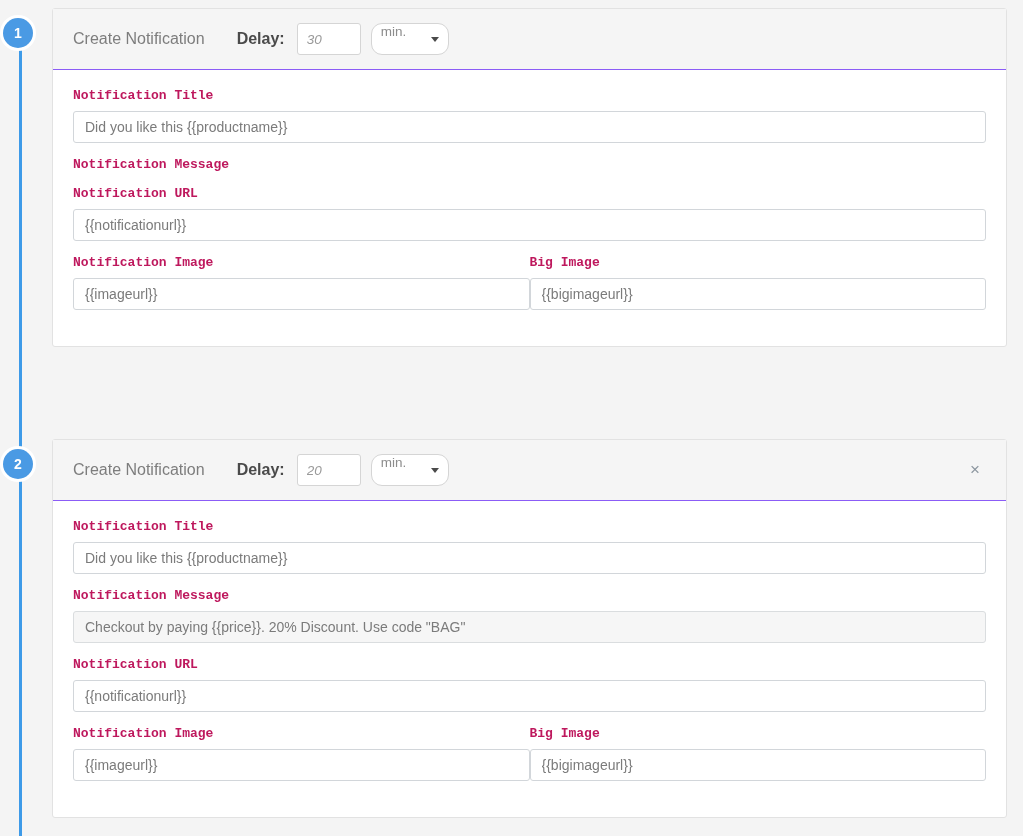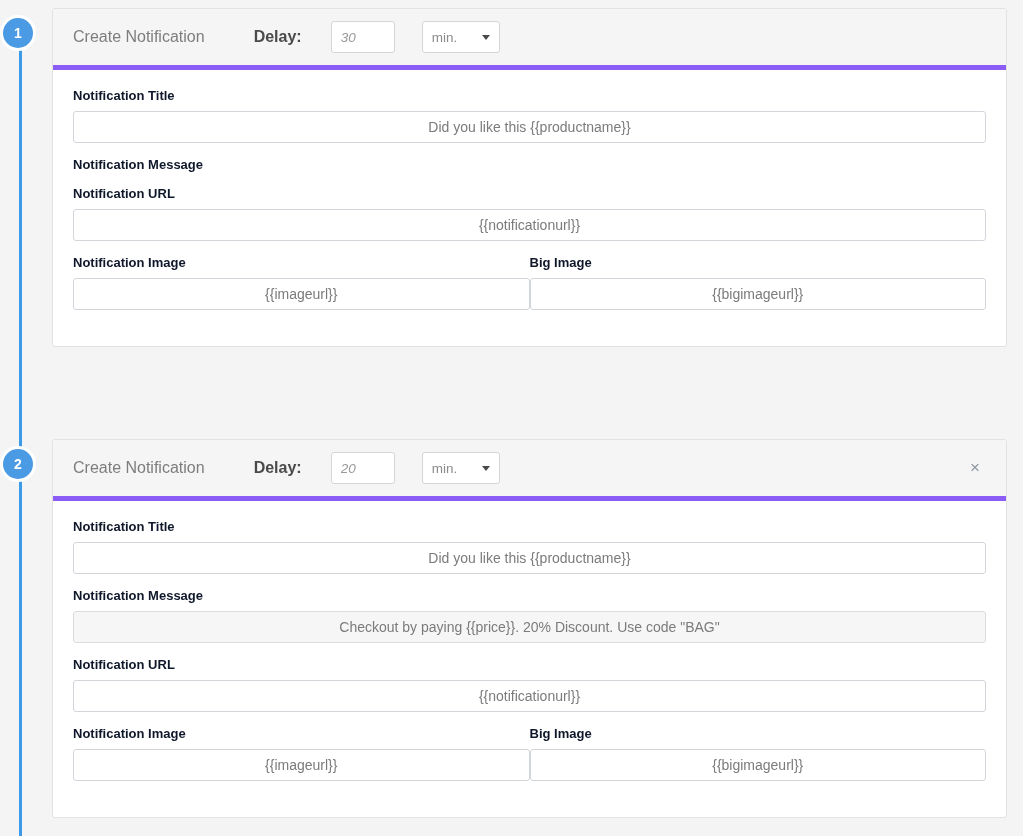--- a/index.html
+++ b/index.html
@@ -52,27 +52,26 @@
     left: 52px;
     width: 955px;
     background: #ffffff;
     border: 1px solid #e2e2e2;
     border-radius: 3px;
     box-sizing: border-box;
   }
   .card-header {
     height: 61px;
     background: #f5f5f5;
-    border-bottom: 5px solid #8b5cf6;
+    border-bottom: 1px solid #8b5cf6;
     display: flex;
     align-items: center;
     padding: 0 20px;
     box-sizing: border-box;
     position: relative;
-    gap: 17px;
   }
   .card-title {
     font-size: 16px;
     color: #7d7d7d;
     margin-right: 32px;
     white-space: nowrap;
   }
   .delay-label {
     font-size: 16px;
     font-weight: bold;
@@ -93,25 +92,25 @@
     box-sizing: border-box;
     outline: none;
     font-style: italic;
   }
   .delay-select {
     position: relative;
     margin-left: 10px;
     width: 78px;
     height: 32px;
     border: 1px solid #d5d5d5;
-    border-radius: 3px;
+    border-radius: 11px;
     background: #ffffff;
     box-sizing: border-box;
     display: flex;
-    align-items: center;
+    align-items: flex-start;
     padding: 0 9px;
   }
   .delay-select .sel-val {
     font-size: 13.5px;
     color: #8c8c8c;
   }
   .caret {
     position: absolute;
     right: 9px;
     top: 50%;
@@ -140,37 +139,37 @@
   .card-body {
     padding: 18px 20px 22px 20px;
   }
   .field {
     margin-bottom: 14px;
   }
   .field:last-child { margin-bottom: 0; }
   .field-label {
     font-size: 13px;
     font-weight: bold;
-    color: #0f172a;
+    color: #be185d;
     margin-bottom: 8px;
     display: block;
+    font-family: Liberation Mono, monospace;
   }
   .text-input {
     width: 100%;
     height: 32px;
     border: 1px solid #d2d6da;
     border-radius: 3px;
     background: #ffffff;
     color: #7b7b7b;
     font-size: 14px;
     font-family: "Liberation Sans", sans-serif;
     padding: 0 11px;
     box-sizing: border-box;
     outline: none;
-    text-align: center;
   }
   .text-input.muted {
     background: #f6f6f6;
     border-color: #dadddf;
   }
   .row2 {
     display: flex;
   }
   .row2 > .field {
     flex: 1 1 0;

